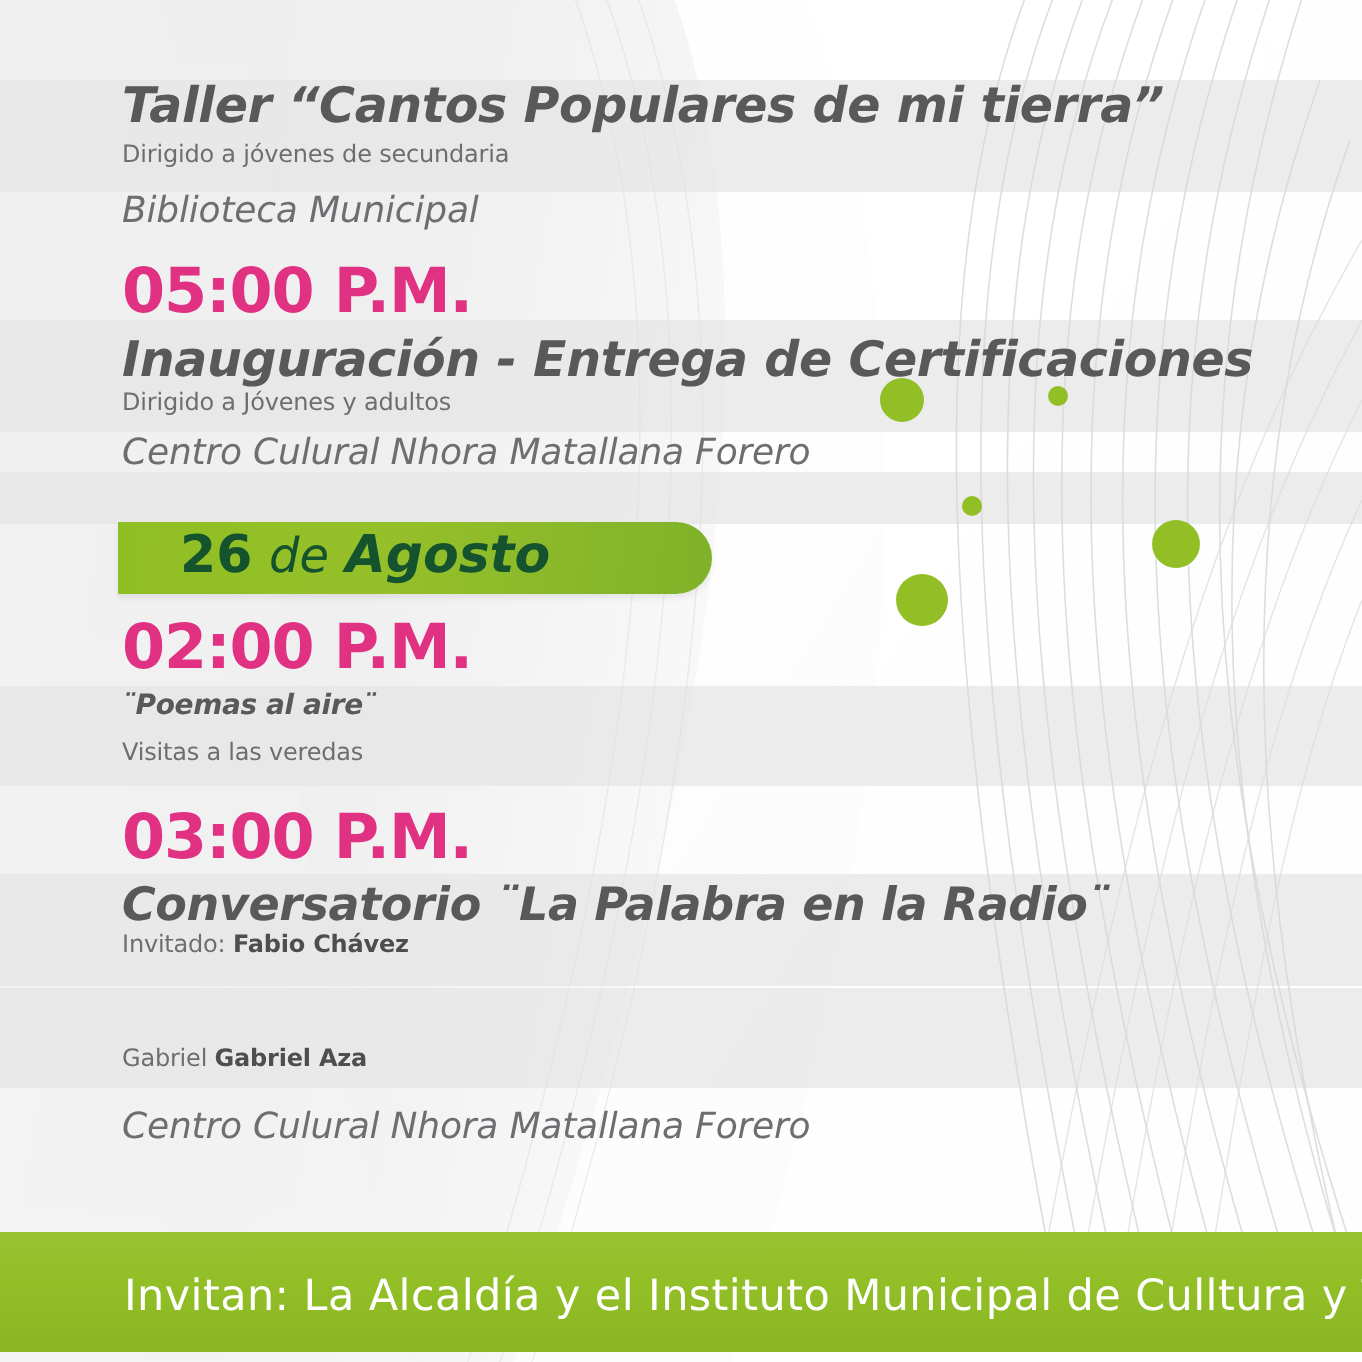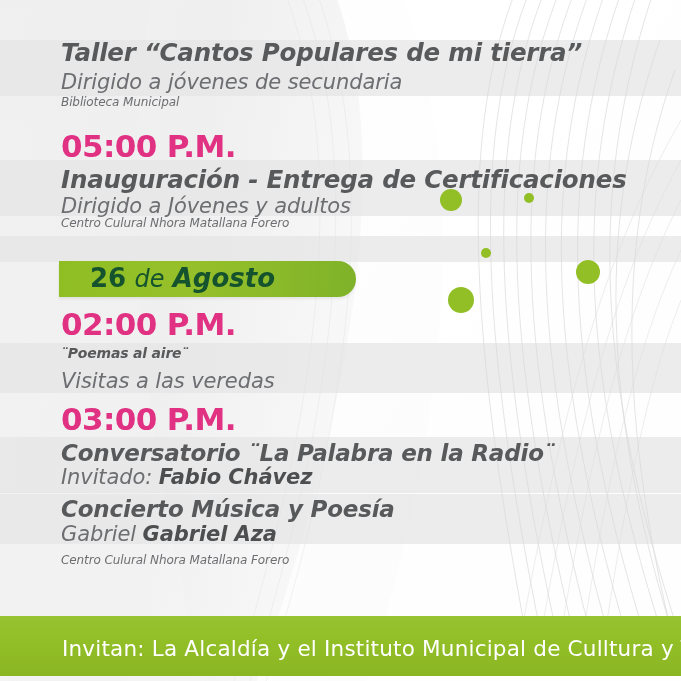--- a/index.html
+++ b/index.html
@@ -82,35 +82,34 @@
   .title-lg {
     font-family: "DejaVu Sans", sans-serif;
     font-style: italic;
     font-weight: bold;
     font-size: 24.5px;
     letter-spacing: -0.2px;
     color: #58595b;
   }
   .sub {
     font-family: "DejaVu Sans", sans-serif;
-    font-style: italic;
     font-weight: normal;
-    font-size: 21px;
+    font-size: 12px;
     letter-spacing: -0.1px;
     color: #6d6e71;
   }
   .sub b {
     font-weight: bold;
     color: #4d4e50;
   }
   .venue {
     font-family: "DejaVu Sans", sans-serif;
     font-style: italic;
     font-weight: normal;
-    font-size: 12px;
+    font-size: 18px;
     letter-spacing: -0.1px;
     color: #6d6e71;
   }
   .time {
     font-family: "DejaVu Sans", sans-serif;
     font-weight: bold;
     font-size: 31px;
     letter-spacing: -0.6px;
     color: #e03183;
     text-align: center;
@@ -260,21 +259,20 @@
     <div class="blk title-lg" style="top:345px;font-size:14px">¨Poemas al aire¨</div>
     <div class="blk sub" style="top:369px">Visitas a las veredas</div>
 
     <div class="blk time" style="top:401px">03:00 P.M.</div>
     <div class="blk sub" style="top:465px">
       <span>Invitado:</span>
       <b>Fabio Chávez</b>
     </div>
     <div class="blk title-lg" style="top:440px;font-size:23px">Conversatorio ¨La Palabra en la Radio¨</div>
 
-    <div class="blk title-lg" style="top:496px;font-size:23px">Concierto Música y Poesía</div>
     <div class="blk sub" style="top:522px">
       <span>Gabriel</span>
       <b>Gabriel Aza</b>
     </div>
     <div class="blk venue" style="top:553px">Centro Culural Nhora Matallana Forero</div>
   </div>
 
   <div class="banner"></div>
   <div class="banner-shade"></div>
   <div class="banner-text">Invitan: La Alcaldía y el Instituto Municipal de Culltura y Tu</div>

